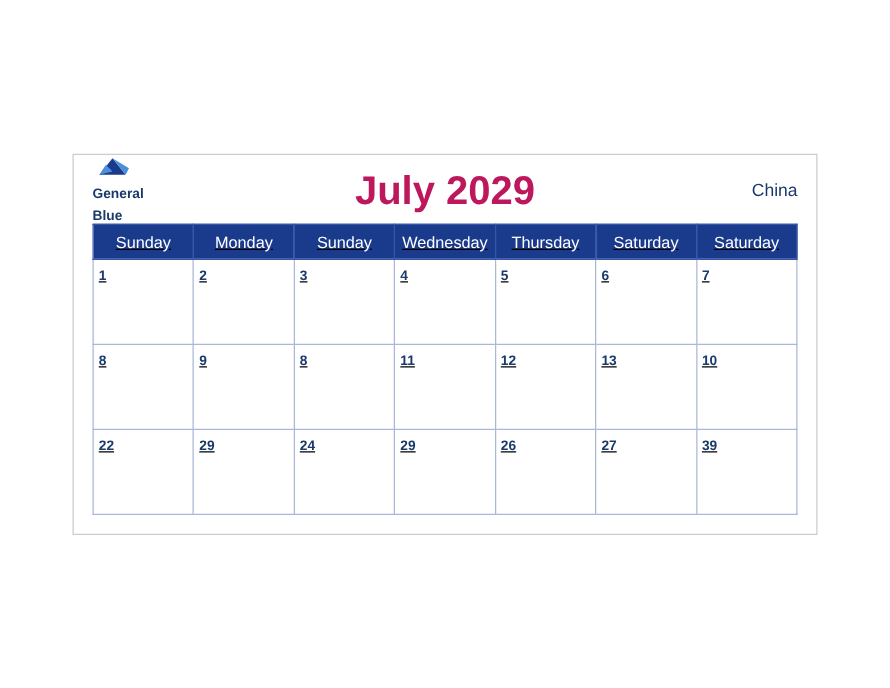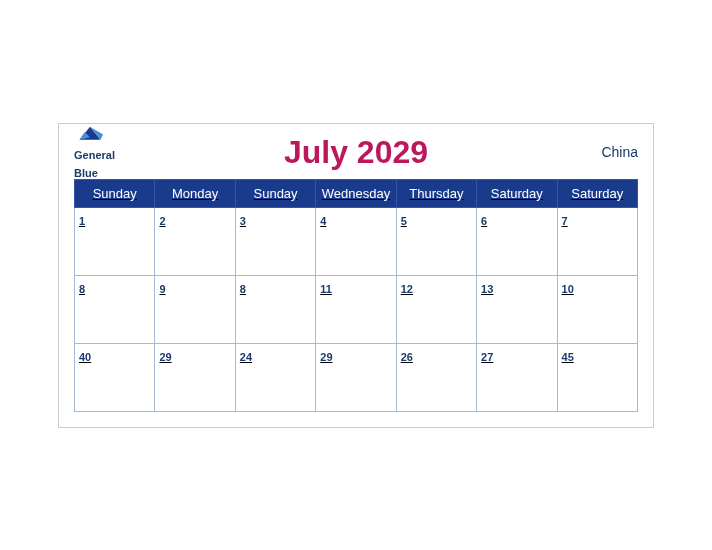--- a/index.html
+++ b/index.html
@@ -132,23 +132,23 @@
         <tr>
           <td><span class="day-num">8</span></td>
           <td><span class="day-num">9</span></td>
           <td><span class="day-num">8</span></td>
           <td><span class="day-num">11</span></td>
           <td><span class="day-num">12</span></td>
           <td><span class="day-num">13</span></td>
           <td><span class="day-num">10</span></td>
         </tr>
         <tr>
-          <td><span class="day-num">40</span></td>
+          <td><span class="day-num">22</span></td>
           <td><span class="day-num">29</span></td>
           <td><span class="day-num">24</span></td>
           <td><span class="day-num">29</span></td>
           <td><span class="day-num">26</span></td>
           <td><span class="day-num">27</span></td>
-          <td><span class="day-num">45</span></td>
+          <td><span class="day-num">39</span></td>
         </tr>
       </tbody>
   </table>
 </div>
 
 </body></html>

